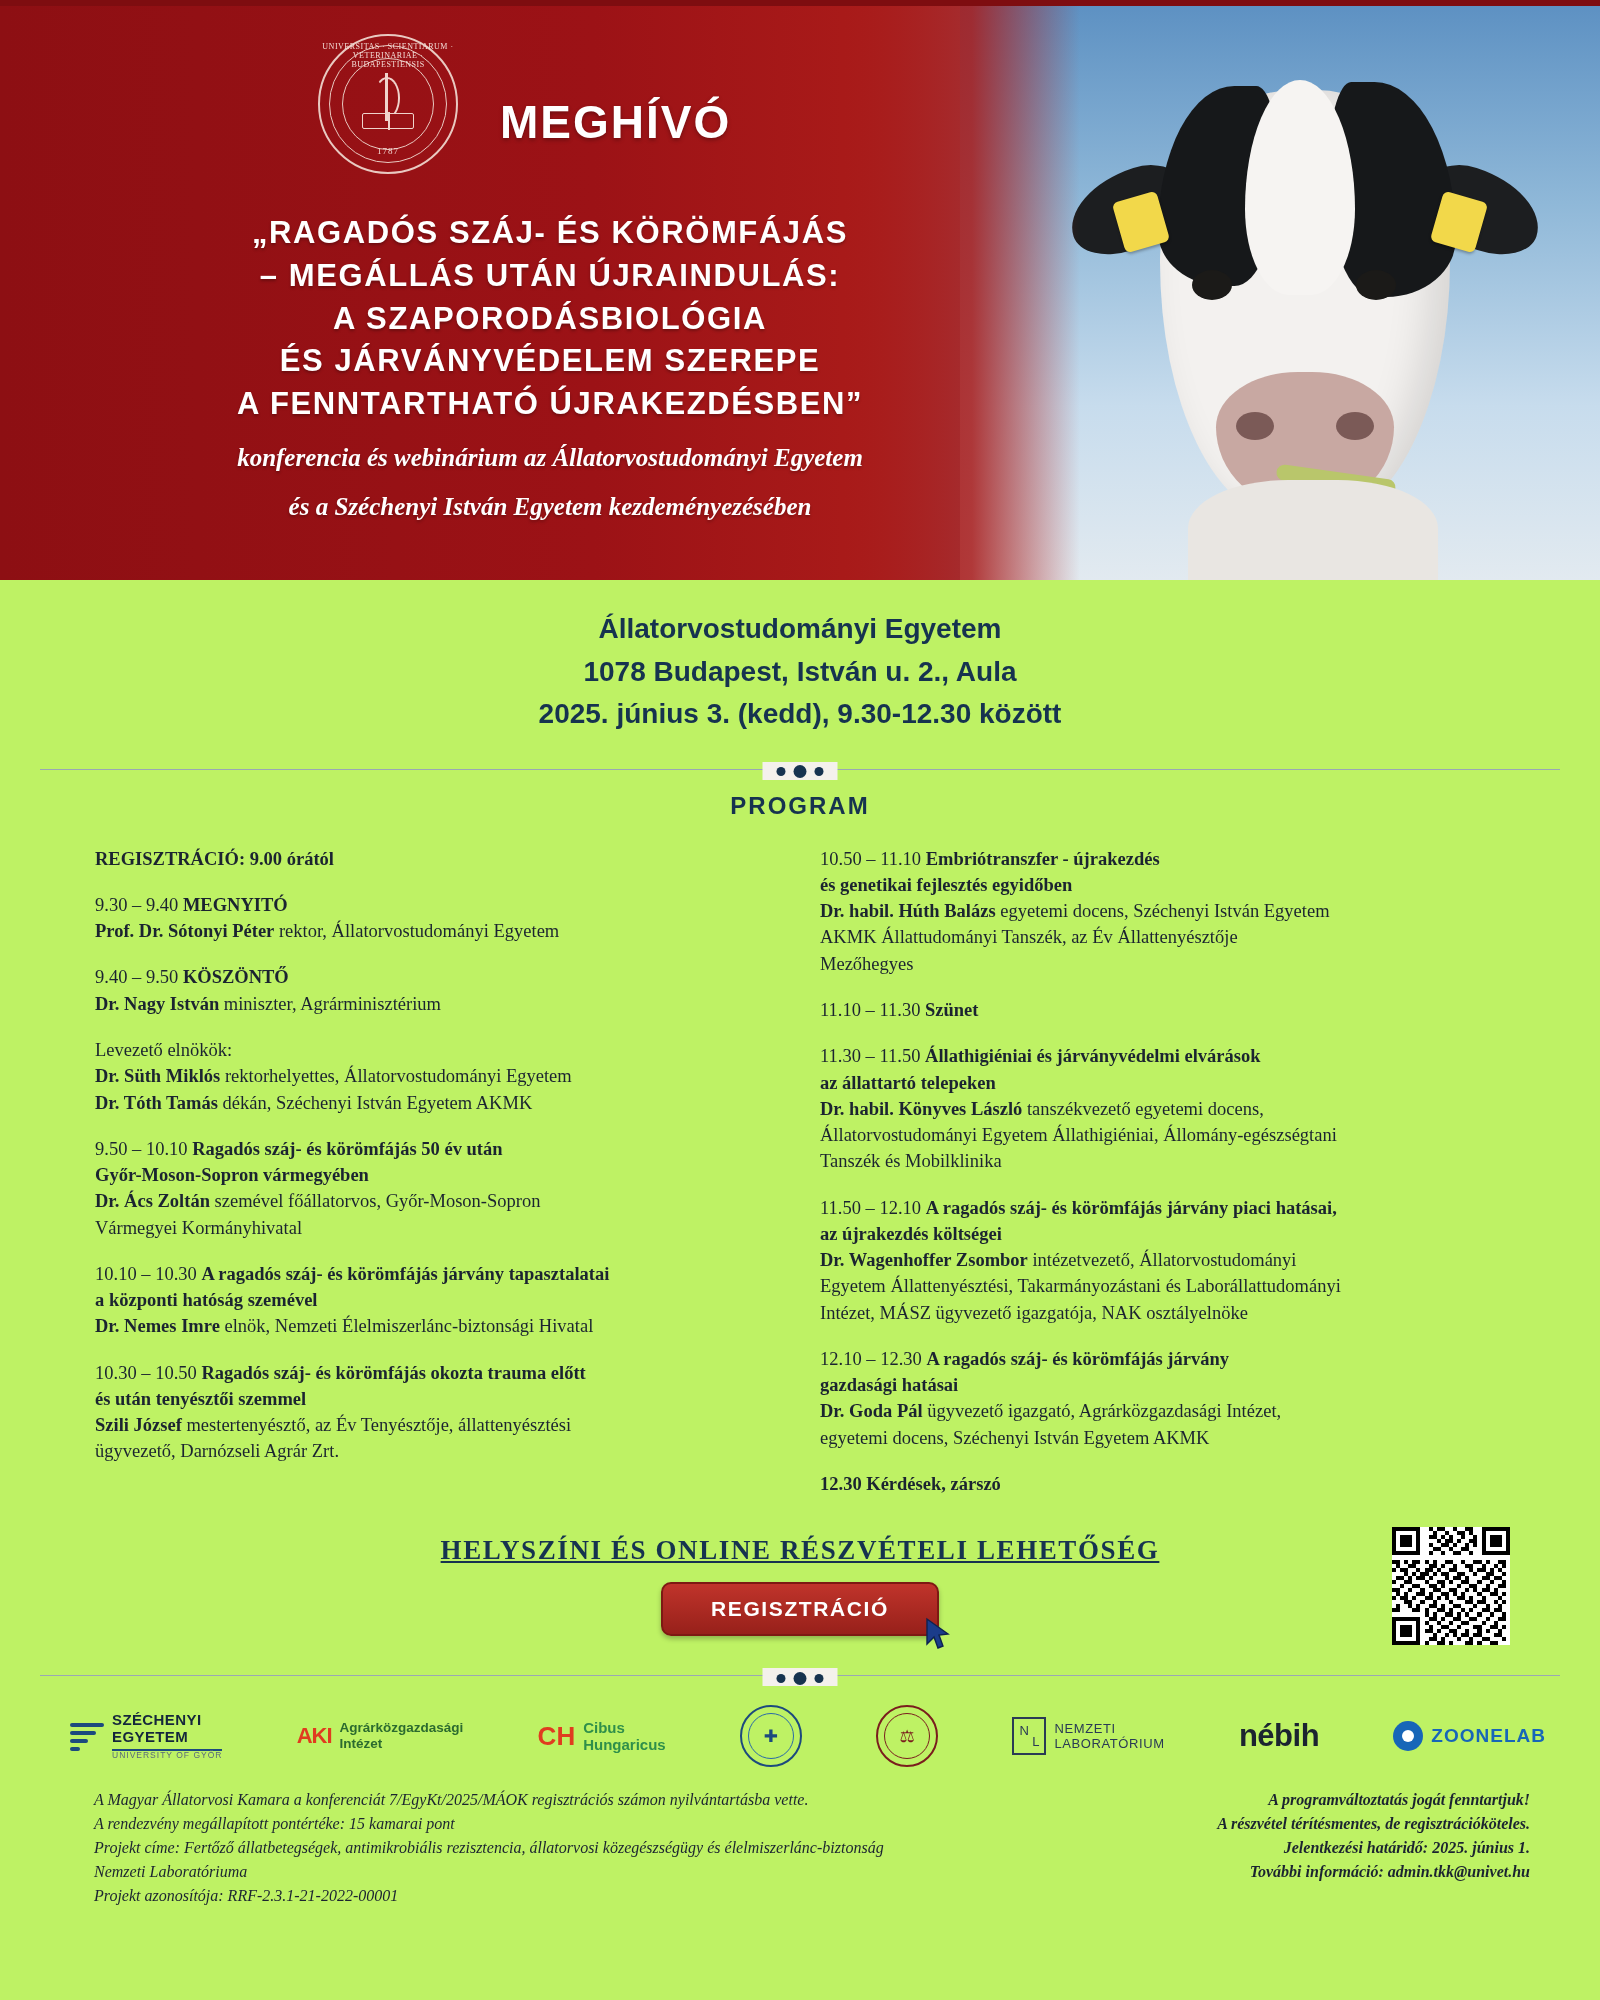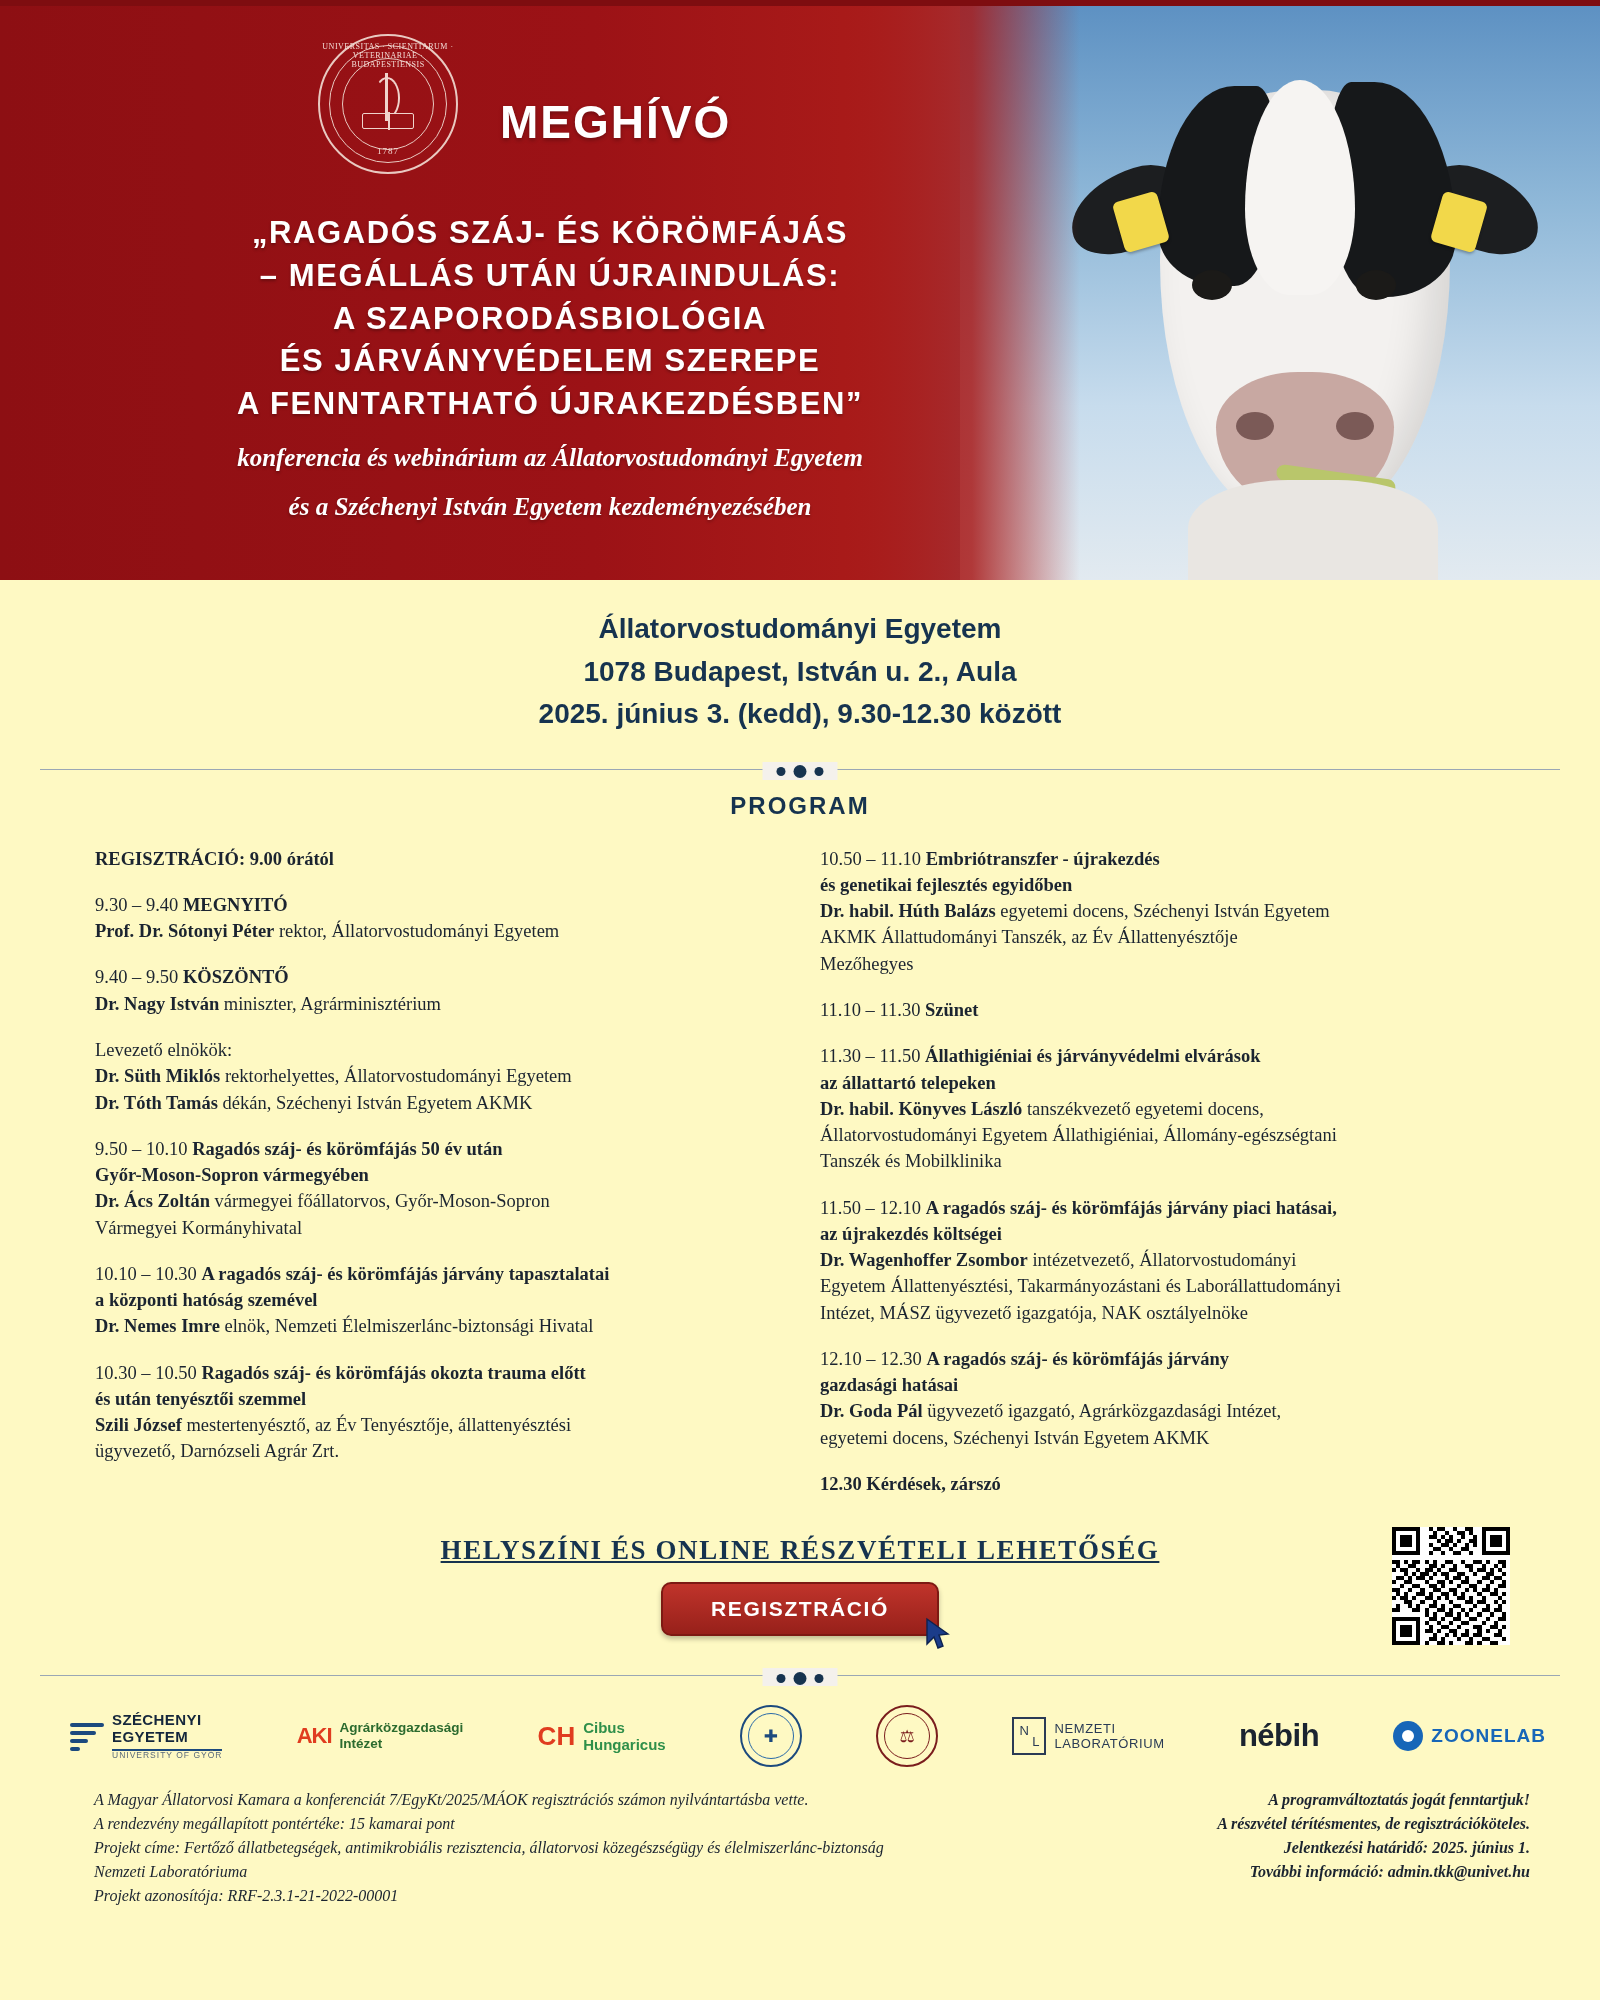--- a/index.html
+++ b/index.html
@@ -5,21 +5,21 @@
   * { box-sizing: border-box; }
   html, body { margin: 0; padding: 0; }
   body {
     width: 1600px;
     height: 2000px;
     background: #f2efe9;
     font-family: "Liberation Serif", serif;
     color: #1b2a3a;
     overflow: hidden;
   }
-  .page { position: relative; width: 1600px; height: 2000px; background: #fef9c3; }
+  .page { position: relative; width: 1600px; height: 2000px; background: #bef264; }
 
   
   .header {
     position: relative;
     height: 580px;
     width: 100%;
     overflow: hidden;
     background: linear-gradient(90deg,#8e0f12 0%, #a61418 38%, #b63a30 52%, #8fa8c4 62%, #9dbcd8 75%, #bcd4e6 100%);
   }
   .header-top-line {
@@ -341,21 +341,21 @@
           <span class="ln"><span class="b">Dr. Nagy István</span><span> miniszter, Agrárminisztérium</span></span>
         </div>
         <div class="item">
           <span class="ln">Levezető elnökök:</span>
           <span class="ln"><span class="b">Dr. Süth Miklós</span><span> rektorhelyettes, Állatorvostudományi Egyetem</span></span>
           <span class="ln"><span class="b">Dr. Tóth Tamás</span><span> dékán, Széchenyi István Egyetem AKMK</span></span>
         </div>
         <div class="item">
           <span class="ln"><span>9.50 – 10.10 </span><span class="b">Ragadós száj- és körömfájás 50 év után</span></span>
           <span class="ln b">Győr-Moson-Sopron vármegyében</span>
-          <span class="ln"><span class="b">Dr. Ács Zoltán</span><span> vármegyei főállatorvos, Győr-Moson-Sopron</span></span>
+          <span class="ln"><span class="b">Dr. Ács Zoltán</span><span> szemével főállatorvos, Győr-Moson-Sopron</span></span>
           <span class="ln"><span>Vármegyei Kormányhivatal</span></span>
         </div>
         <div class="item">
           <span class="ln"><span>10.10 – 10.30 </span><span class="b">A ragadós száj- és körömfájás járvány tapasztalatai</span></span>
           <span class="ln b">a központi hatóság szemével</span>
           <span class="ln"><span class="b">Dr. Nemes Imre</span><span> elnök, Nemzeti Élelmiszerlánc-biztonsági Hivatal</span></span>
         </div>
         <div class="item">
           <span class="ln"><span>10.30 – 10.50 </span><span class="b">Ragadós száj- és körömfájás okozta trauma előtt</span></span>
           <span class="ln b">és után tenyésztői szemmel</span>

